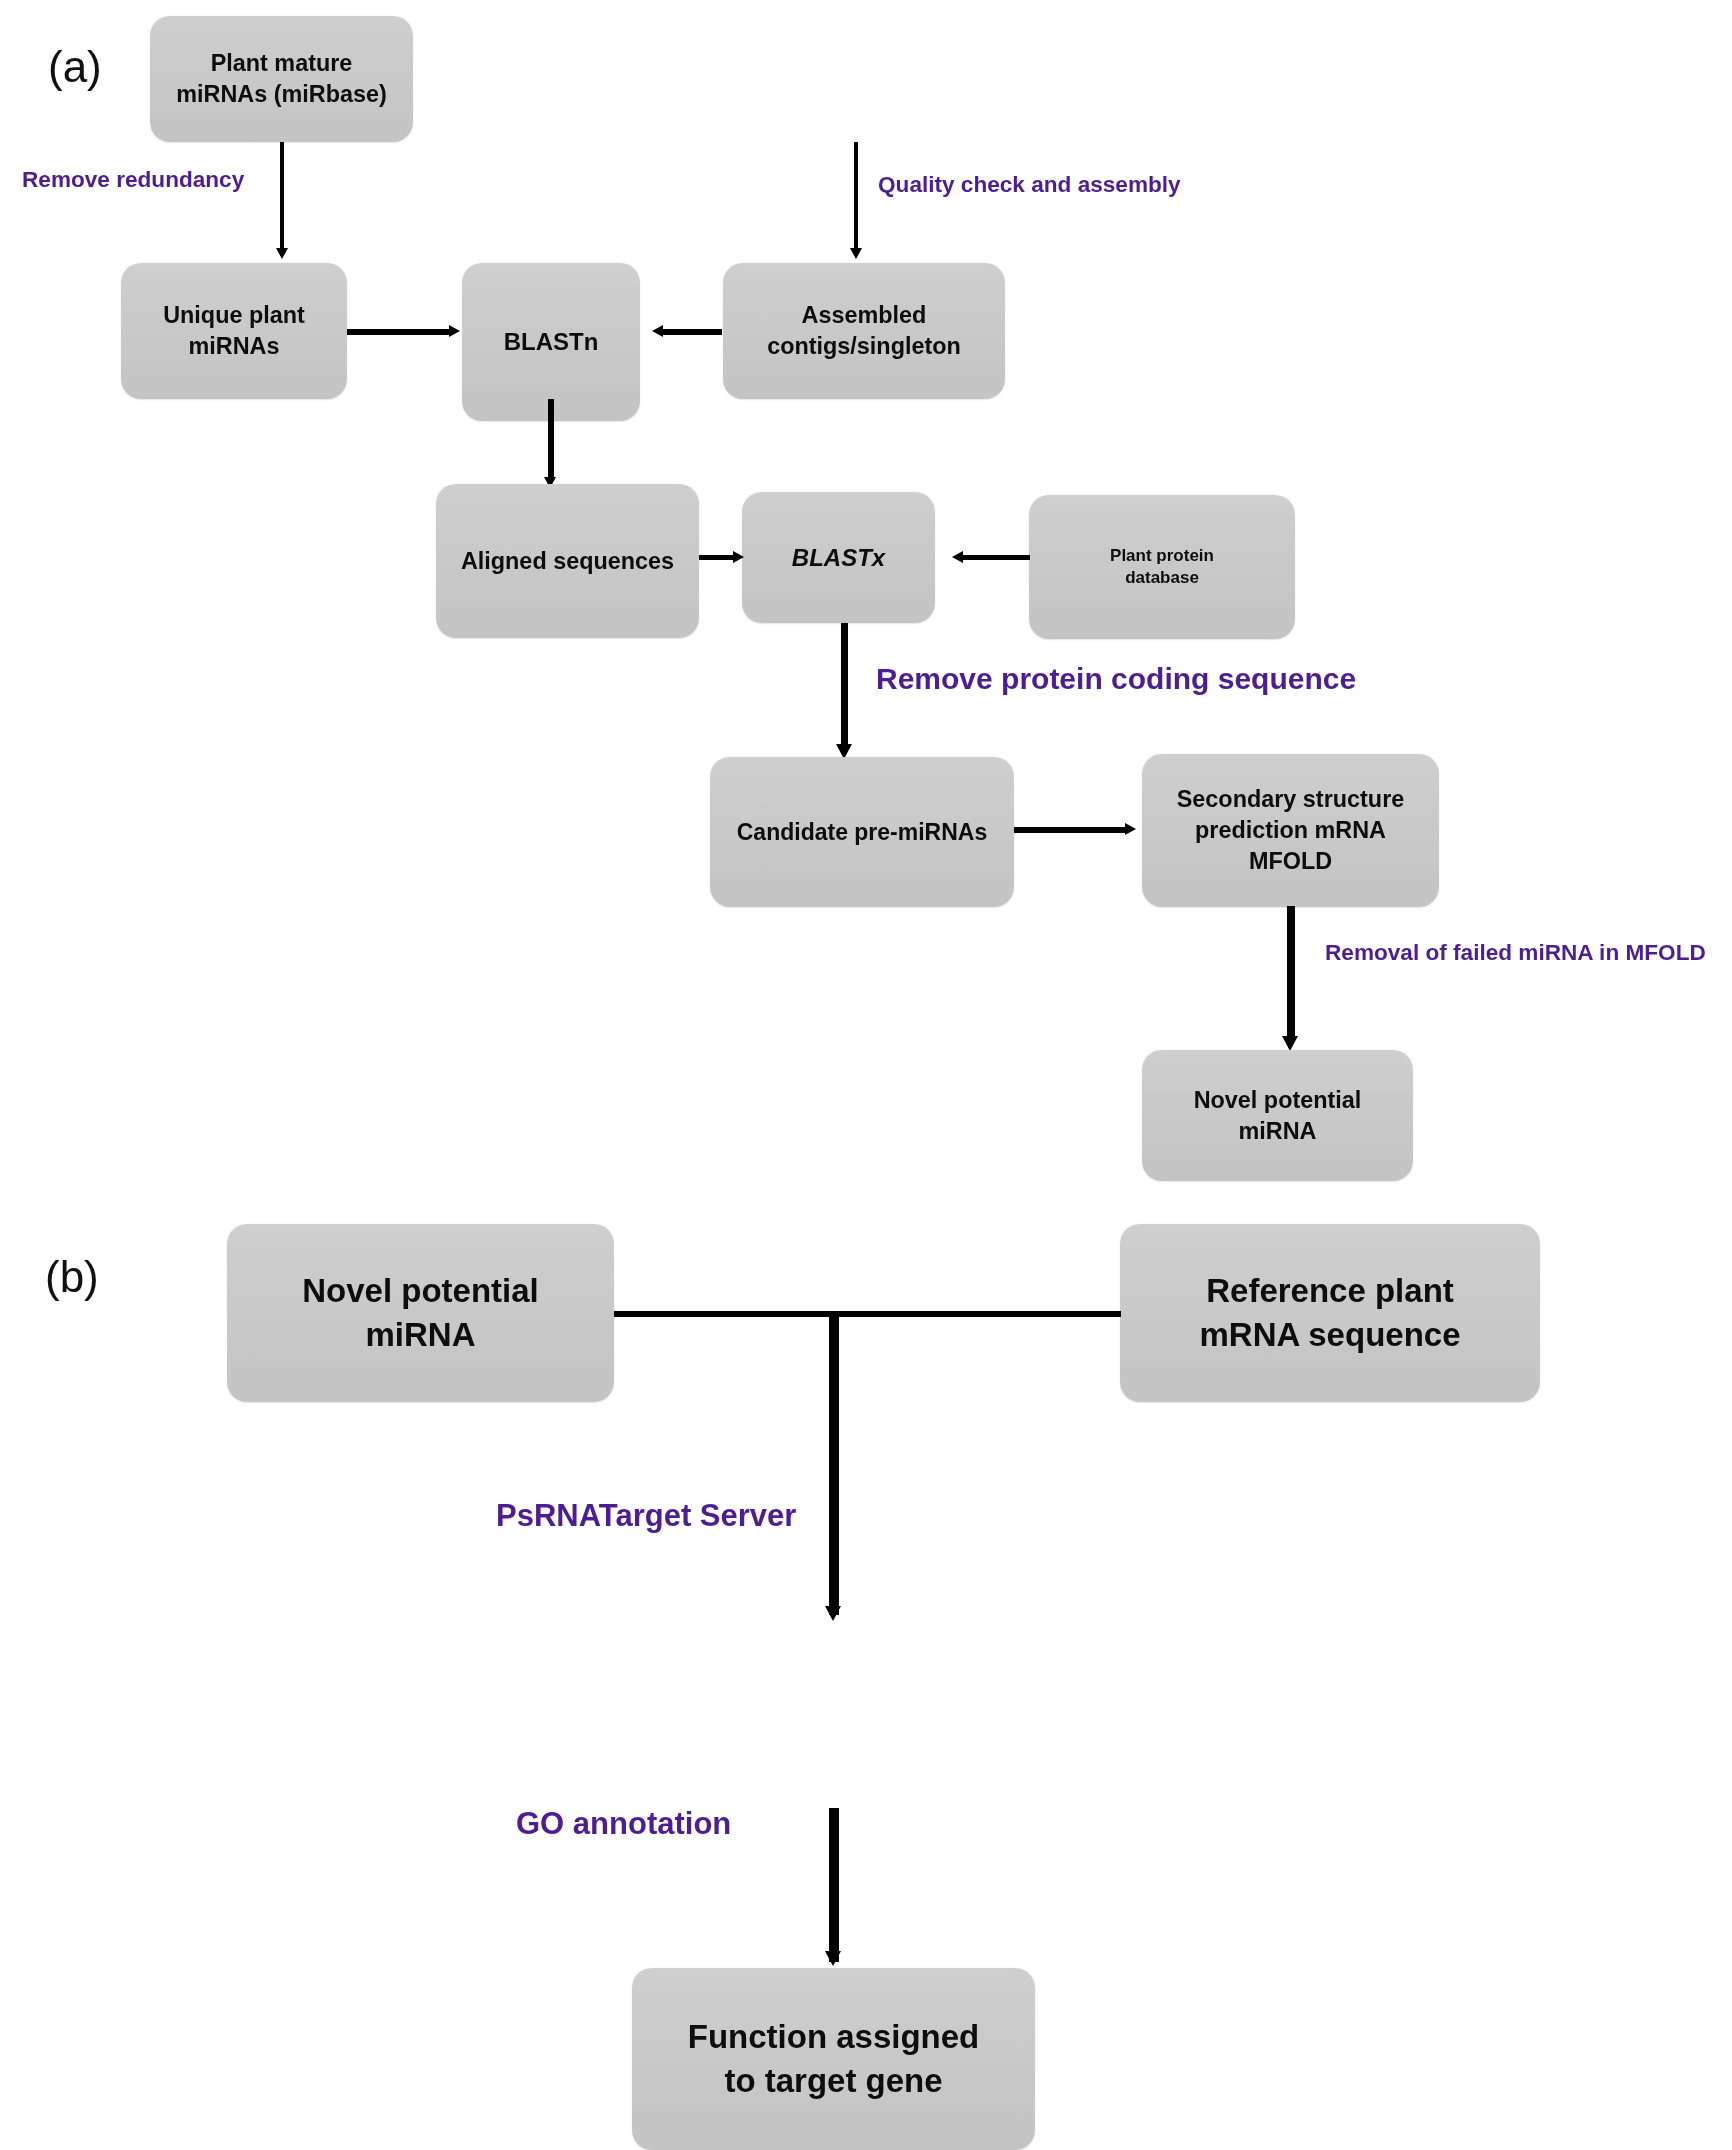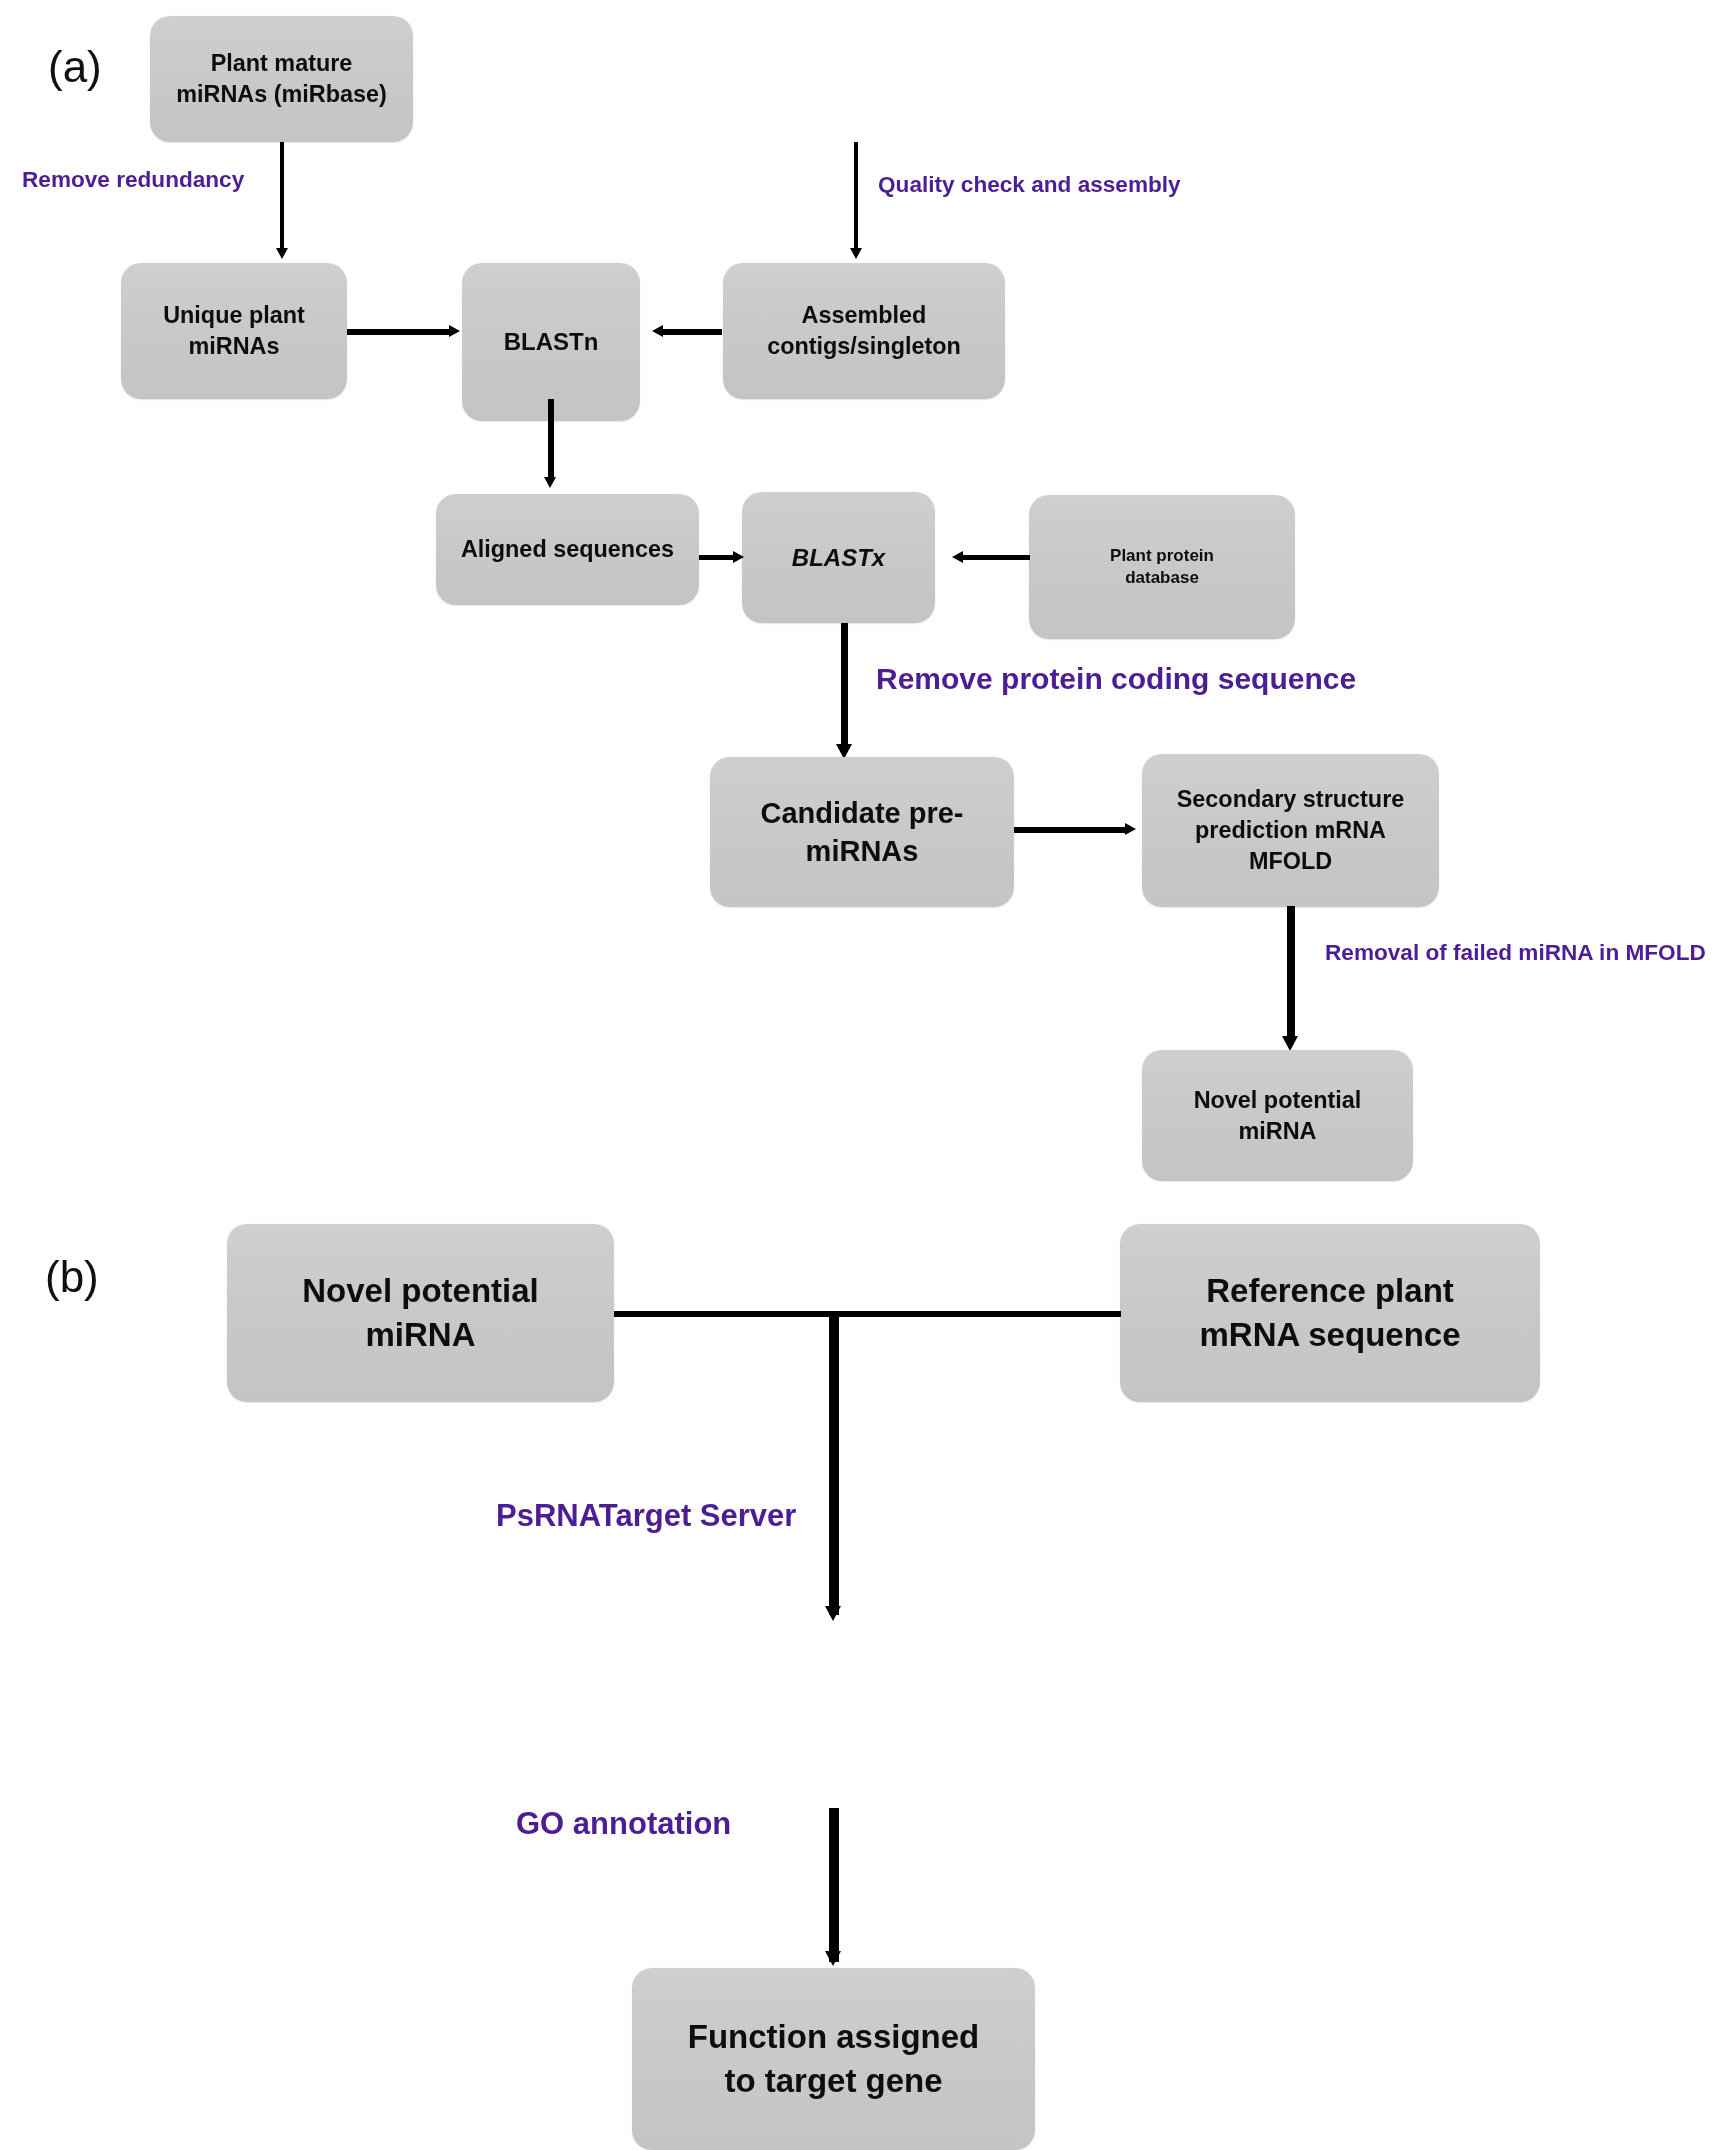--- a/index.html
+++ b/index.html
@@ -137,21 +137,21 @@
 
   <div class="hline" style="left:347px; top:329px; width:103px; height:5.5px;"></div>
   <div class="arrow-right-sm" style="left:449px; top:325px;"></div>
 
   <div class="hline" style="left:663px; top:329px; width:59px; height:5.5px;"></div>
   <div class="arrow-left-sm" style="left:652px; top:325px;"></div>
 
   <div class="vline" style="left:548px; top:399px; width:5.5px; height:81px;"></div>
   <div class="arrow-down-sm" style="left:544px; top:477px;"></div>
 
-  <div class="node" style="left:436px; top:494px; width:263px; height:111px; font-size:23.4px;">
+  <div class="node" style="left:436px; top:484px; width:263px; height:154px; font-size:23.4px;">
     <div>
       <span>Aligned sequences</span>
     </div>
   </div>
 
   <div class="node" style="left:742px; top:492px; width:193px; height:131px; font-size:24px;font-style:italic;">
     <div>
       <span>BLASTx</span>
     </div>
   </div>
@@ -166,21 +166,21 @@
   <div class="hline" style="left:699px; top:555px; width:34px; height:4.7px;"></div>
   <div class="arrow-right-sm" style="left:733px; top:551px;"></div>
 
   <div class="hline" style="left:963px; top:555px; width:67px; height:4.7px;"></div>
   <div class="arrow-left-sm" style="left:952px; top:551px;"></div>
 
   <div class="vline" style="left:841px; top:623px; width:7px; height:126px;"></div>
   <div class="arrow-down" style="left:836px; top:744px;"></div>
   <div class="edge-label" style="left:876px; top:662px; font-size:30px;">Remove protein coding sequence</div>
 
-  <div class="node" style="left:710px; top:757px; width:304px; height:150px; font-size:29px;">
+  <div class="node" style="left:710px; top:757px; width:304px; height:150px; font-size:23px;">
     <div>
       <span>Candidate pre-miRNAs</span>
     </div>
   </div>
 
   <div class="node" style="left:1142px; top:754px; width:297px; height:153px; font-size:23.4px;">
     <div>
       <span>Secondary structure</span>
       <span>prediction mRNA</span>
       <span>MFOLD</span>

